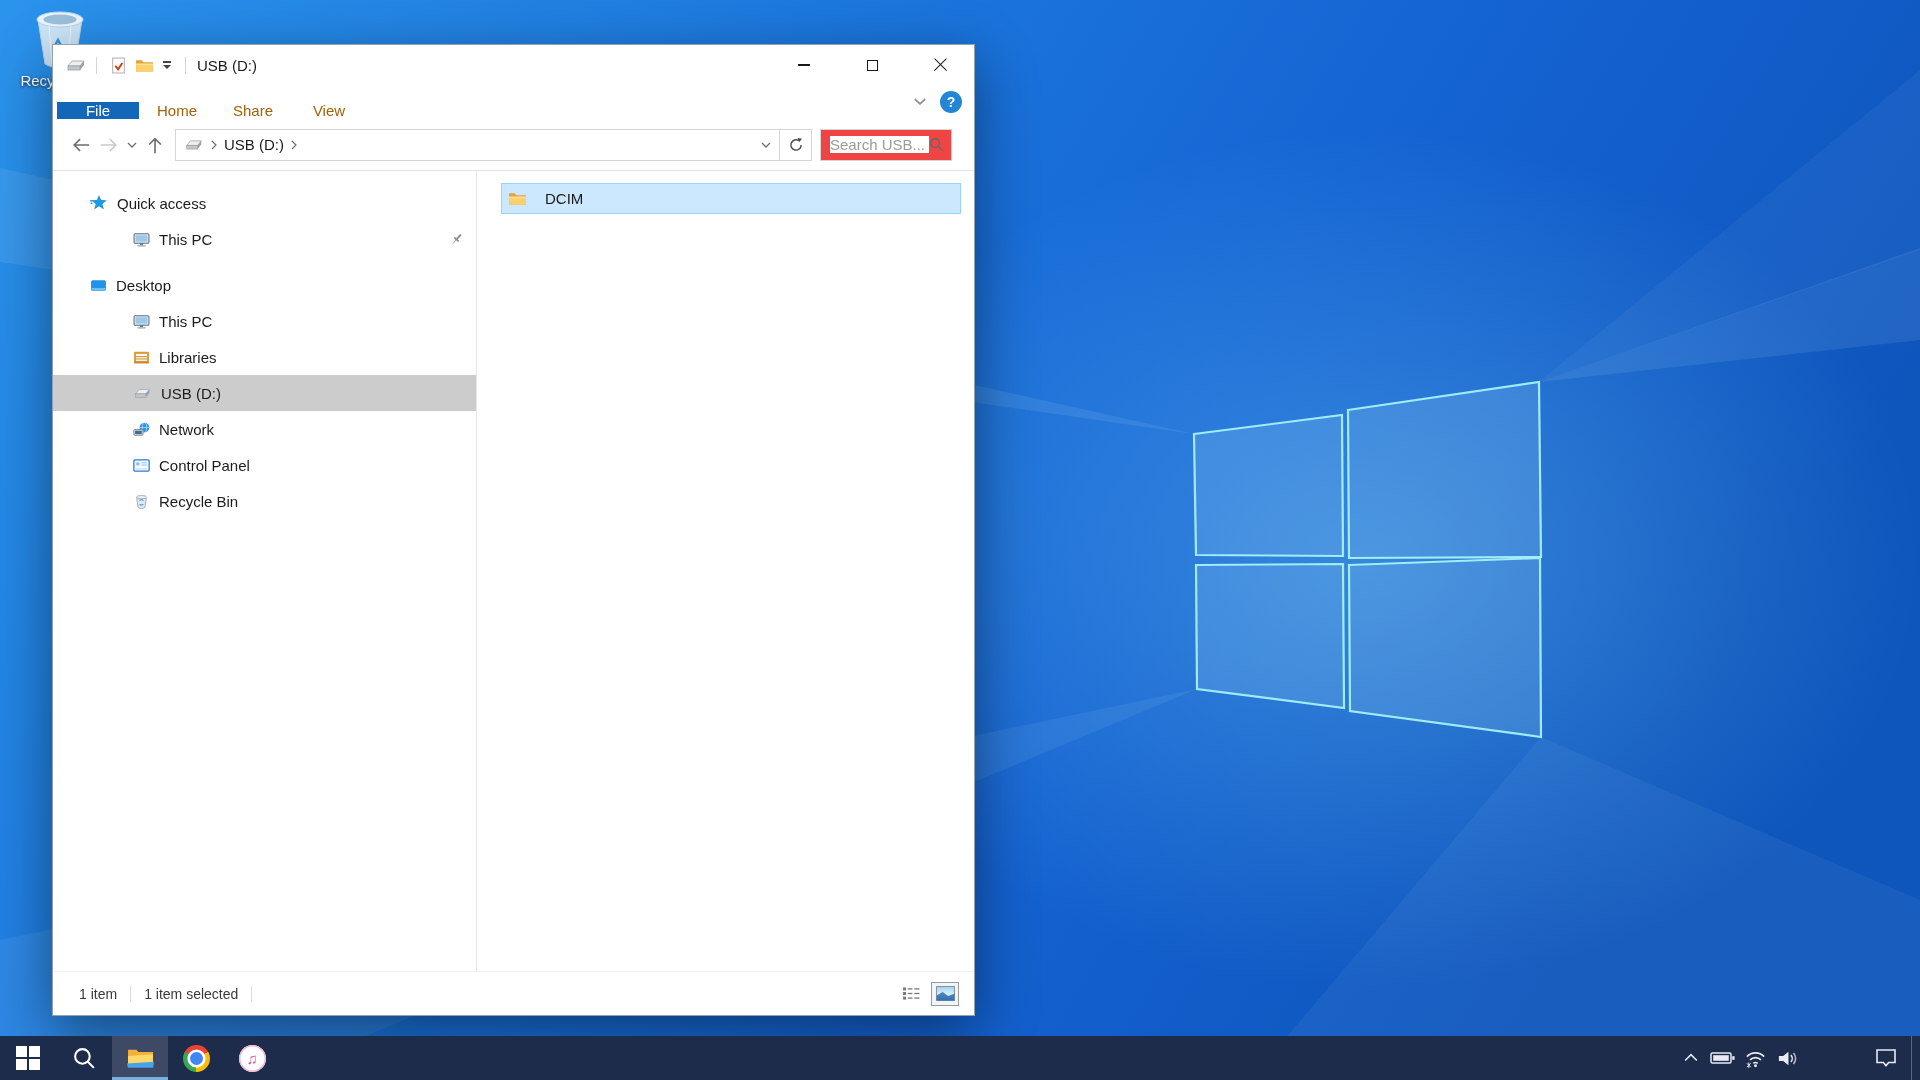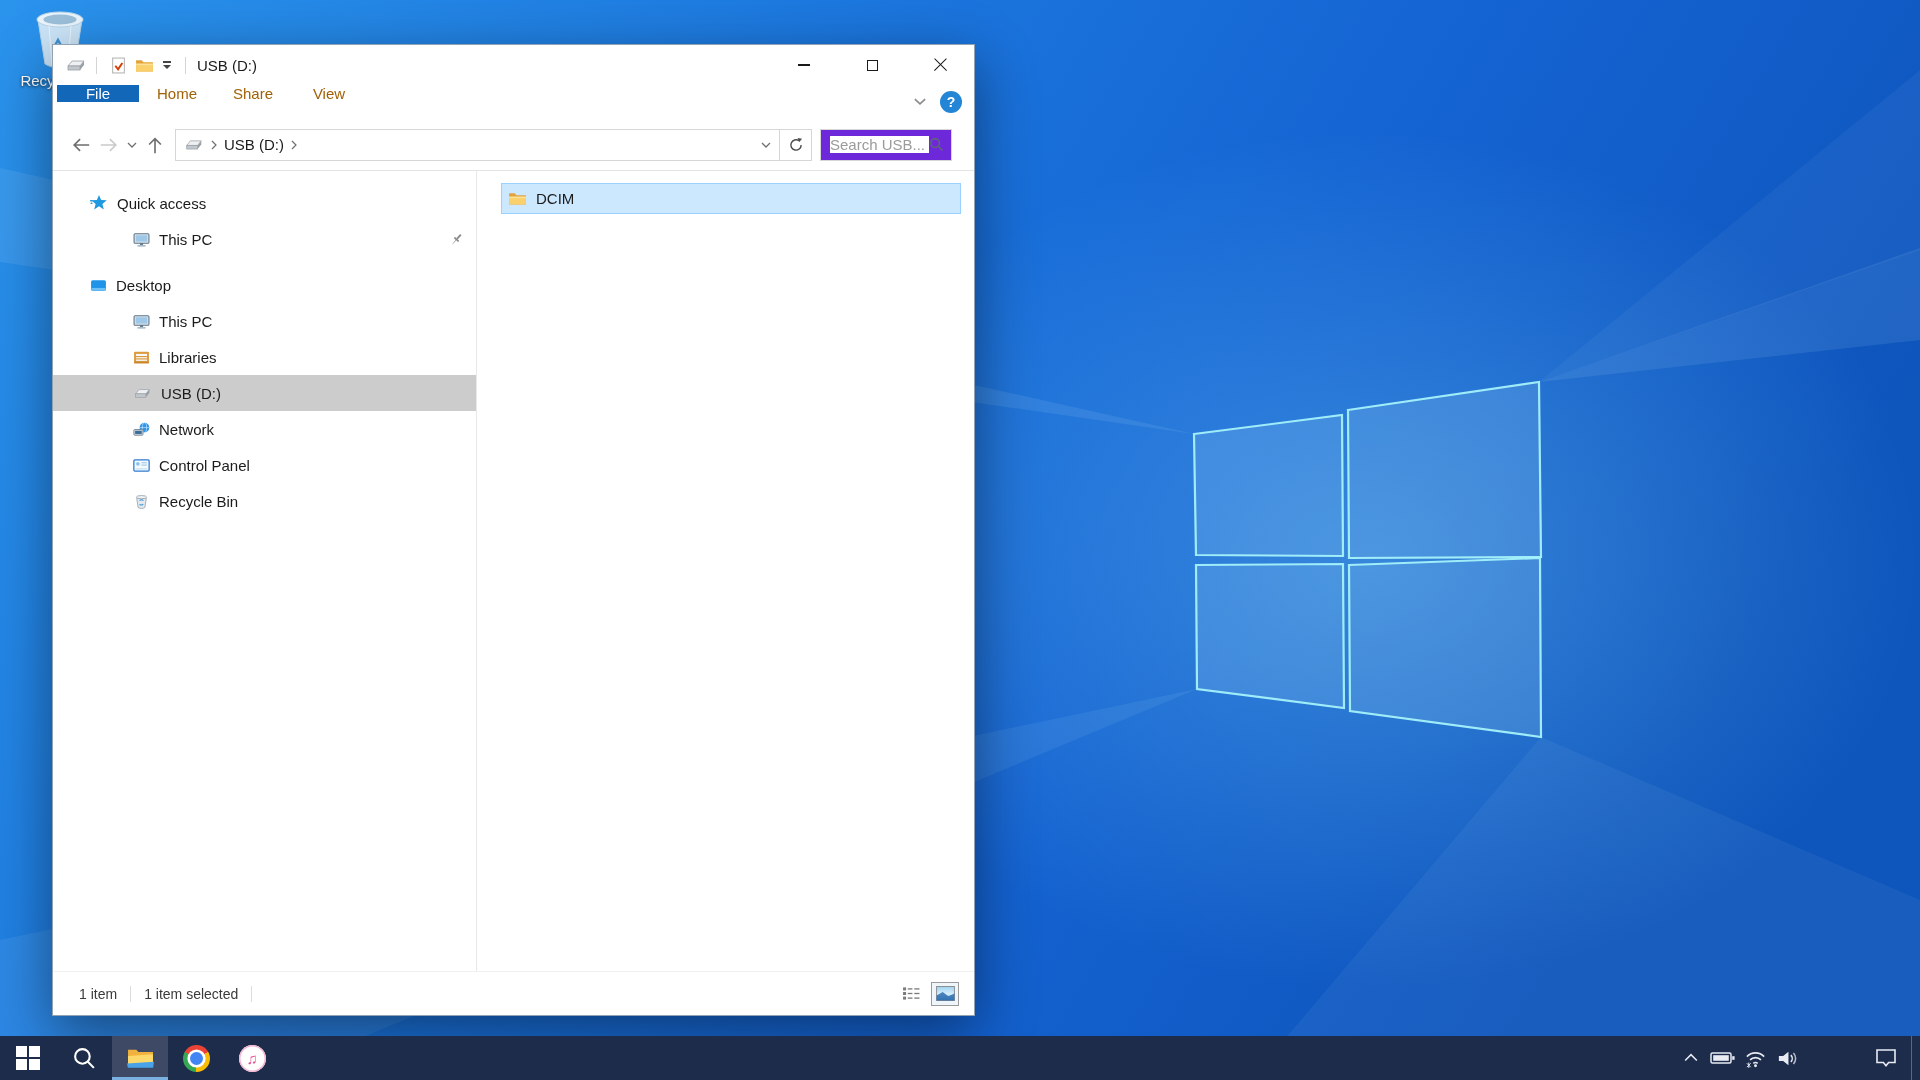--- a/index.html
+++ b/index.html
@@ -26,50 +26,50 @@
   .wtitle { font-size:15px; color:#1b1b1b; margin-left:2px; }
   .caps { margin-left:auto; display:flex; height:40px; }
   .cap { width:68px; display:flex; align-items:center; justify-content:center; }
   .g-min { width:12px; height:1.3px; background:#1a1a1a; }
   .g-max { width:11px; height:11px; border:1.2px solid #1a1a1a; }
   .g-close { position:relative; width:15px; height:15px; }
   .g-close::before,.g-close::after { content:""; position:absolute; left:-1px; top:6.6px; width:17px; height:1.3px; background:#1a1a1a; }
   .g-close::before { transform:rotate(45deg); }
   .g-close::after { transform:rotate(-45deg); }
 
-  .tabs { height:34px; display:flex; align-items:flex-start; padding-left:4px; position:relative; flex:none; }
+  .tabs { height:34px; display:flex; align-items:flex-end; padding-left:4px; position:relative; flex:none; }
   .tab { width:76px; display:flex; align-items:center; justify-content:center; font-size:15px; color:#a16207; }
   .tab.active { width:82px; background:#1267b8; color:#fff; }
   .ribbon-right { position:absolute; right:12px; top:0; height:34px; display:flex; align-items:center; gap:13px; }
   .helpbtn { width:22px; height:22px; border-radius:50%; background:#2285d6; color:#fff; font-size:14px; font-weight:bold; display:flex; align-items:center; justify-content:center; }
 
   .navrow { height:52px; display:flex; align-items:center; padding:0 22px 0 14px; border-bottom:1px solid #e4e4e4; flex:none; }
   .navbtn { width:28px; height:32px; display:flex; align-items:center; justify-content:center; flex:none; }
   .navbtn.small { width:18px; }
   .addr { flex:1; display:flex; height:32px; margin:0 8px 0 6px; min-width:0; }
   .addrbox { flex:1; border:1px solid #d6d6d6; background:#fff; display:flex; align-items:center; padding:0 8px; gap:7px; min-width:0; }
   .addrtext { font-size:15px; color:#1b1b1b; white-space:nowrap; }
   .addrspacer { flex:1; }
   .refreshbtn { width:32px; border:1px solid #d6d6d6; border-left:none; background:#fff; display:flex; align-items:center; justify-content:center; }
-  .searchbox { width:132px; height:32px; border:1px solid #d6d6d6; background:#6d28d9; display:flex; align-items:center; padding:0 7px 0 9px; }
+  .searchbox { width:132px; height:32px; border:1px solid #d6d6d6; background:#ef4444; display:flex; align-items:center; padding:0 7px 0 9px; }
   .searchbox input { border:none; outline:none; flex:1; min-width:0; font-size:15px; font-family:"Liberation Sans",sans-serif; color:#1b1b1b; }
   .searchbox input::placeholder { color:#9b9b9b; }
 
   .wbody { flex:1; display:flex; min-height:0; }
   .sidebar { width:423px; flex:none; padding-top:14px; overflow:hidden; }
   .srow { height:36px; display:flex; align-items:center; gap:9px; font-size:15px; color:#1b1b1b; }
   .srow svg { flex:none; }
   .lv0 { padding-left:37px; }
   .lv1 { padding-left:80px; }
   .srow.sel { background:#cccccc; }
   .srow.gap { margin-top:10px; }
   .pin { margin-left:auto; margin-right:12px; }
 
   .fpane { flex:1; border-left:1px solid #e8e8e8; padding:12px 13px 0 24px; min-width:0; }
-  .fitem { height:31px; display:flex; align-items:center; gap:9px; background:#cce8ff; border:1px solid #99d1ff; padding-left:6px; font-size:15px; color:#1b1b1b; }
+  .fitem { height:31px; display:flex; align-items:center; gap:18px; background:#cce8ff; border:1px solid #99d1ff; padding-left:6px; font-size:15px; color:#1b1b1b; }
 
   .statusbar { height:44px; flex:none; display:flex; align-items:center; font-size:14px; color:#3a3a3a; border-top:1px solid #f0f0f0; padding:0 16px 0 26px; }
   .vsep { width:1px; height:16px; background:#dcdcdc; margin:0 13px; }
   .statusspacer { flex:1; }
   .viewbtn { width:26px; height:22px; display:flex; align-items:center; justify-content:center; margin-left:8px; }
   .viewbtn.active { outline:1px solid #9b9b9b; background:#eef5fb; }
 
   
   .taskbar { position:absolute; left:0; bottom:0; width:1920px; height:44px; background:#1e2c4c; display:flex; align-items:stretch; z-index:50; }
   .tbtn { width:56px; display:flex; align-items:center; justify-content:center; }

